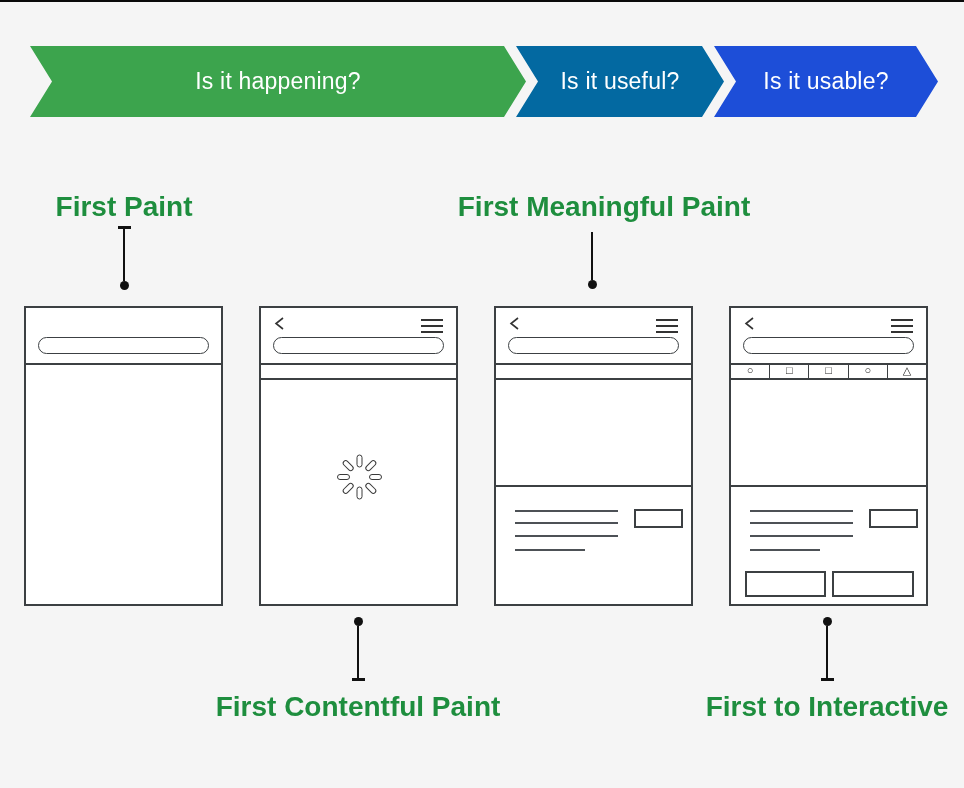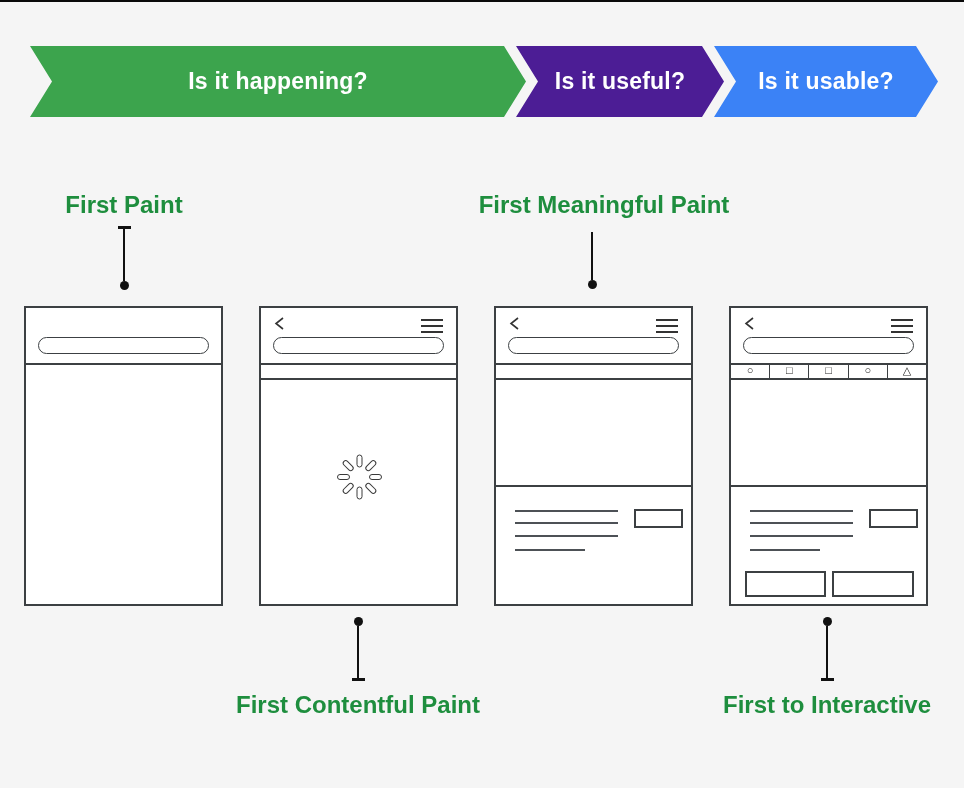--- a/index.html
+++ b/index.html
@@ -11,30 +11,30 @@
   .top-strip{position:absolute;left:0;top:0;width:964px;height:2px;background:#0a0a0a;}
 
   
   .banner{position:absolute;left:0;top:46px;width:964px;height:71px;}
   .chev{
     position:absolute;top:0;height:71px;
     display:flex;align-items:center;justify-content:center;
     clip-path:polygon(0 0, calc(100% - 22px) 0, 100% 50%, calc(100% - 22px) 100%, 0 100%, 22px 50%);
   }
   .chev-1{left:30px;width:496px;background:#3CA44D;}
-  .chev-2{left:516px;width:208px;background:#4c1d95;}
-  .chev-3{left:714px;width:224px;background:#3b82f6;}
+  .chev-2{left:516px;width:208px;background:#0369a1;}
+  .chev-3{left:714px;width:224px;background:#1d4ed8;}
   .chev span{
-    color:#ffffff;font-size:23px;font-weight:700;letter-spacing:.2px;white-space:nowrap;
+    color:#ffffff;font-size:23px;font-weight:400;letter-spacing:.2px;white-space:nowrap;
   }
 
   
   .metric-label{
     position:absolute;transform:translateX(-50%);
-    color:#1E8E3E;font-size:24px;font-weight:700;white-space:nowrap;
+    color:#1E8E3E;font-size:28px;font-weight:700;white-space:nowrap;
   }
   .lbl-fp{left:124px;top:191px;}
   .lbl-fmp{left:604px;top:191px;}
   .lbl-fcp{left:358px;top:691px;text-align:right;}
   .lbl-tti{left:827px;top:691px;}
 
   
   .connector{position:absolute;display:flex;flex-direction:column;align-items:center;width:24px;transform:translateX(-50%);}
   .conn-line{width:2.5px;background:#111;}
   .conn-dot{width:9px;height:9px;border-radius:50%;background:#111;}

